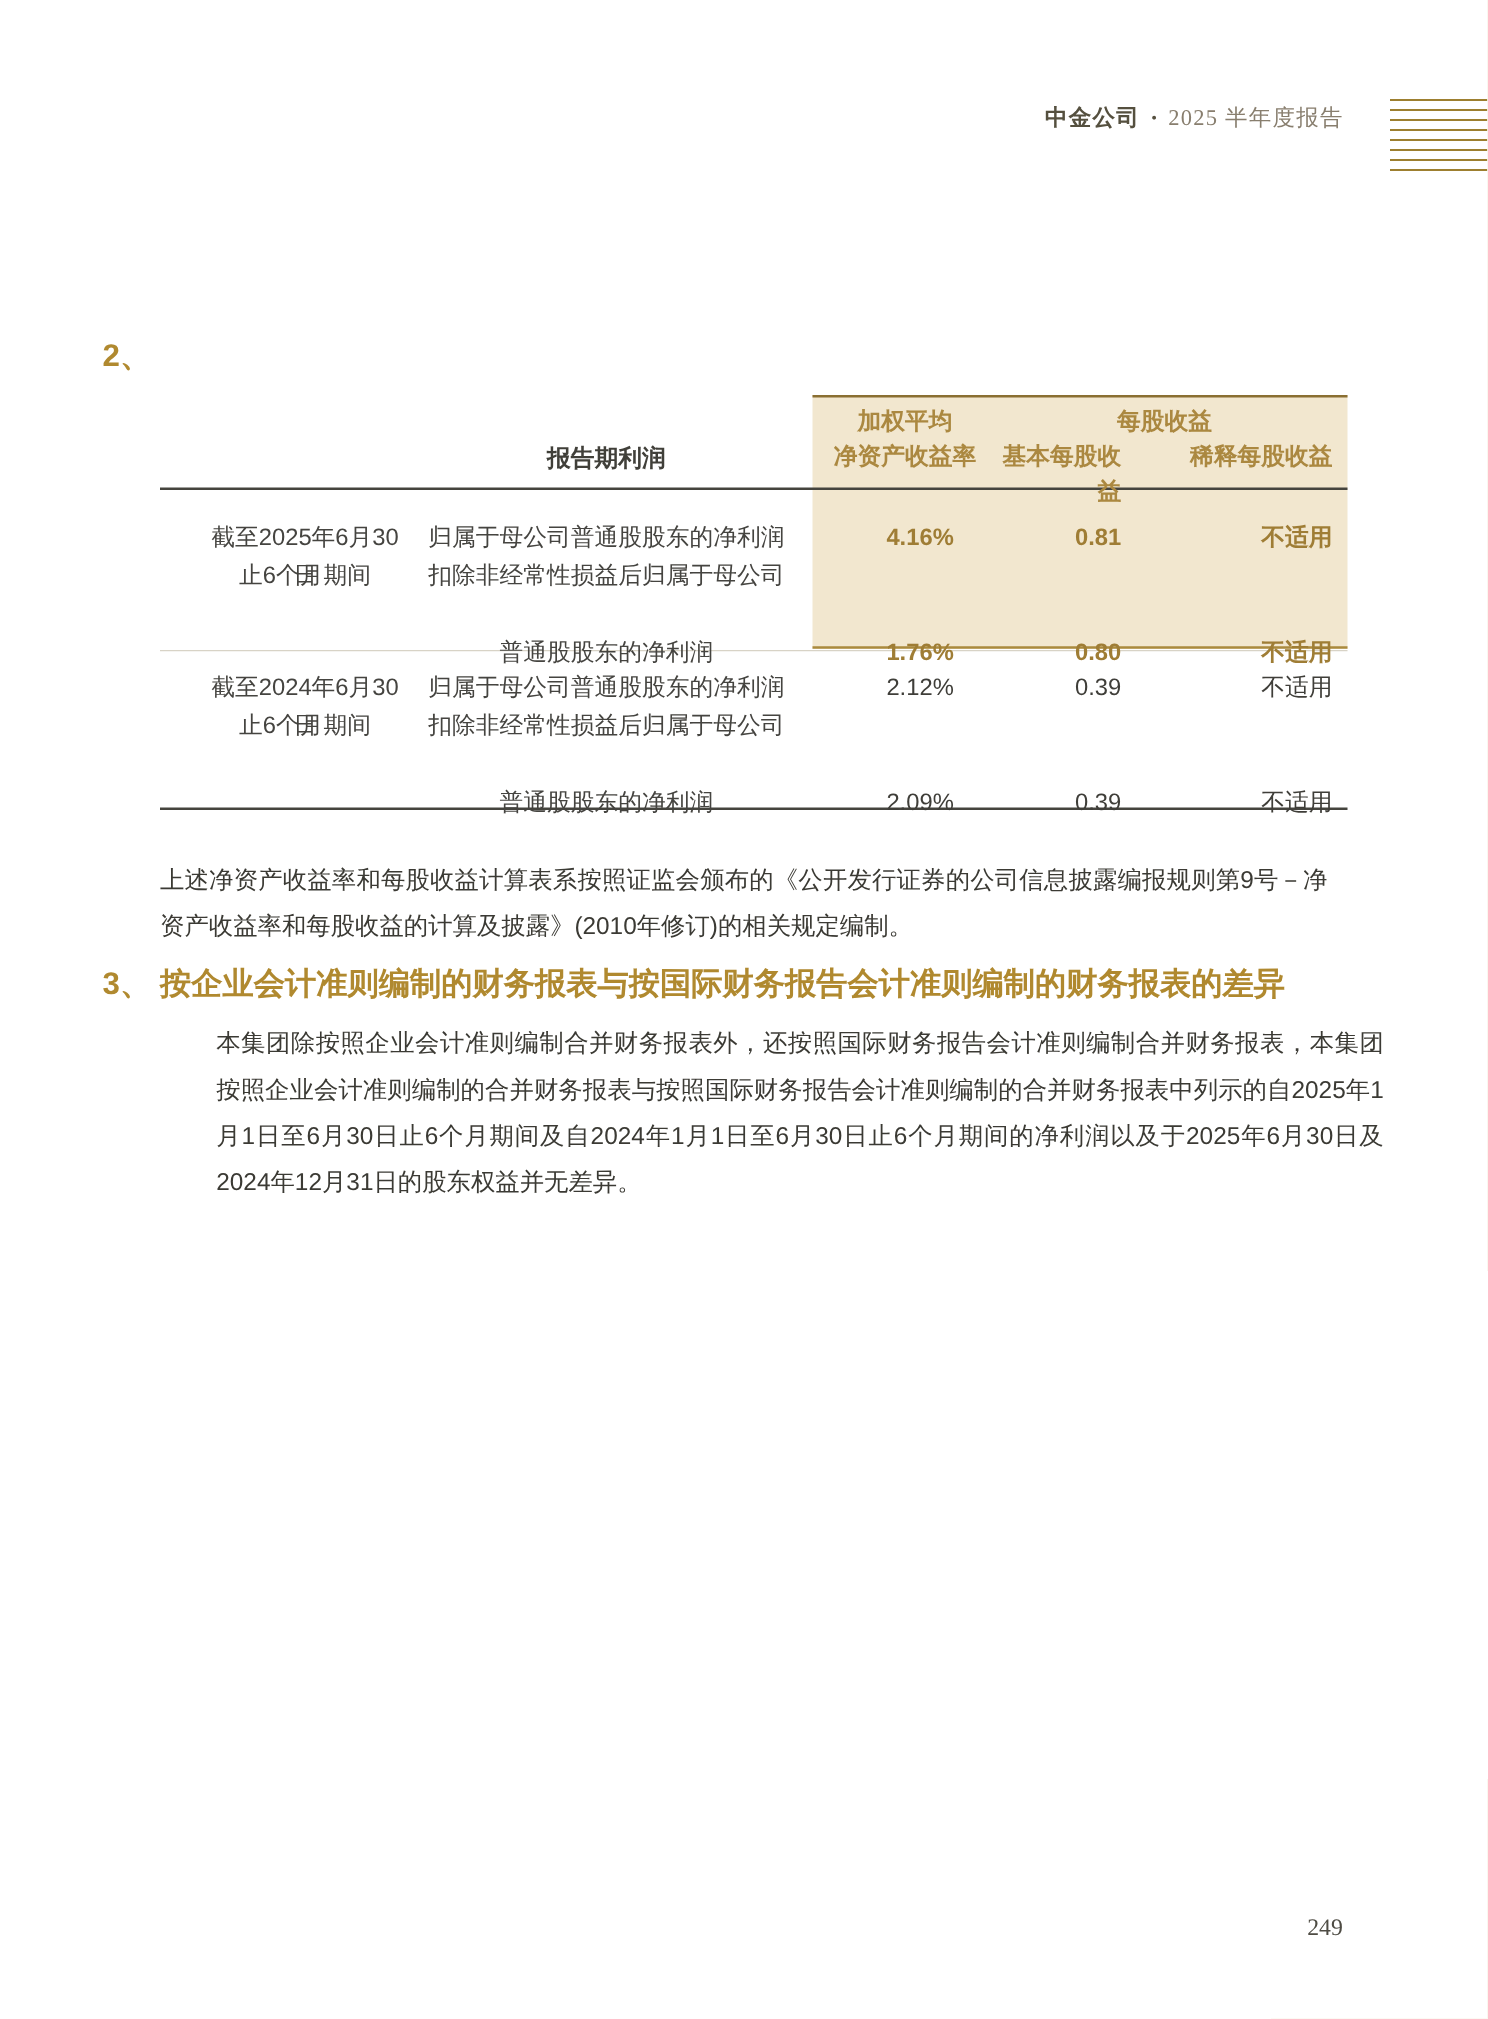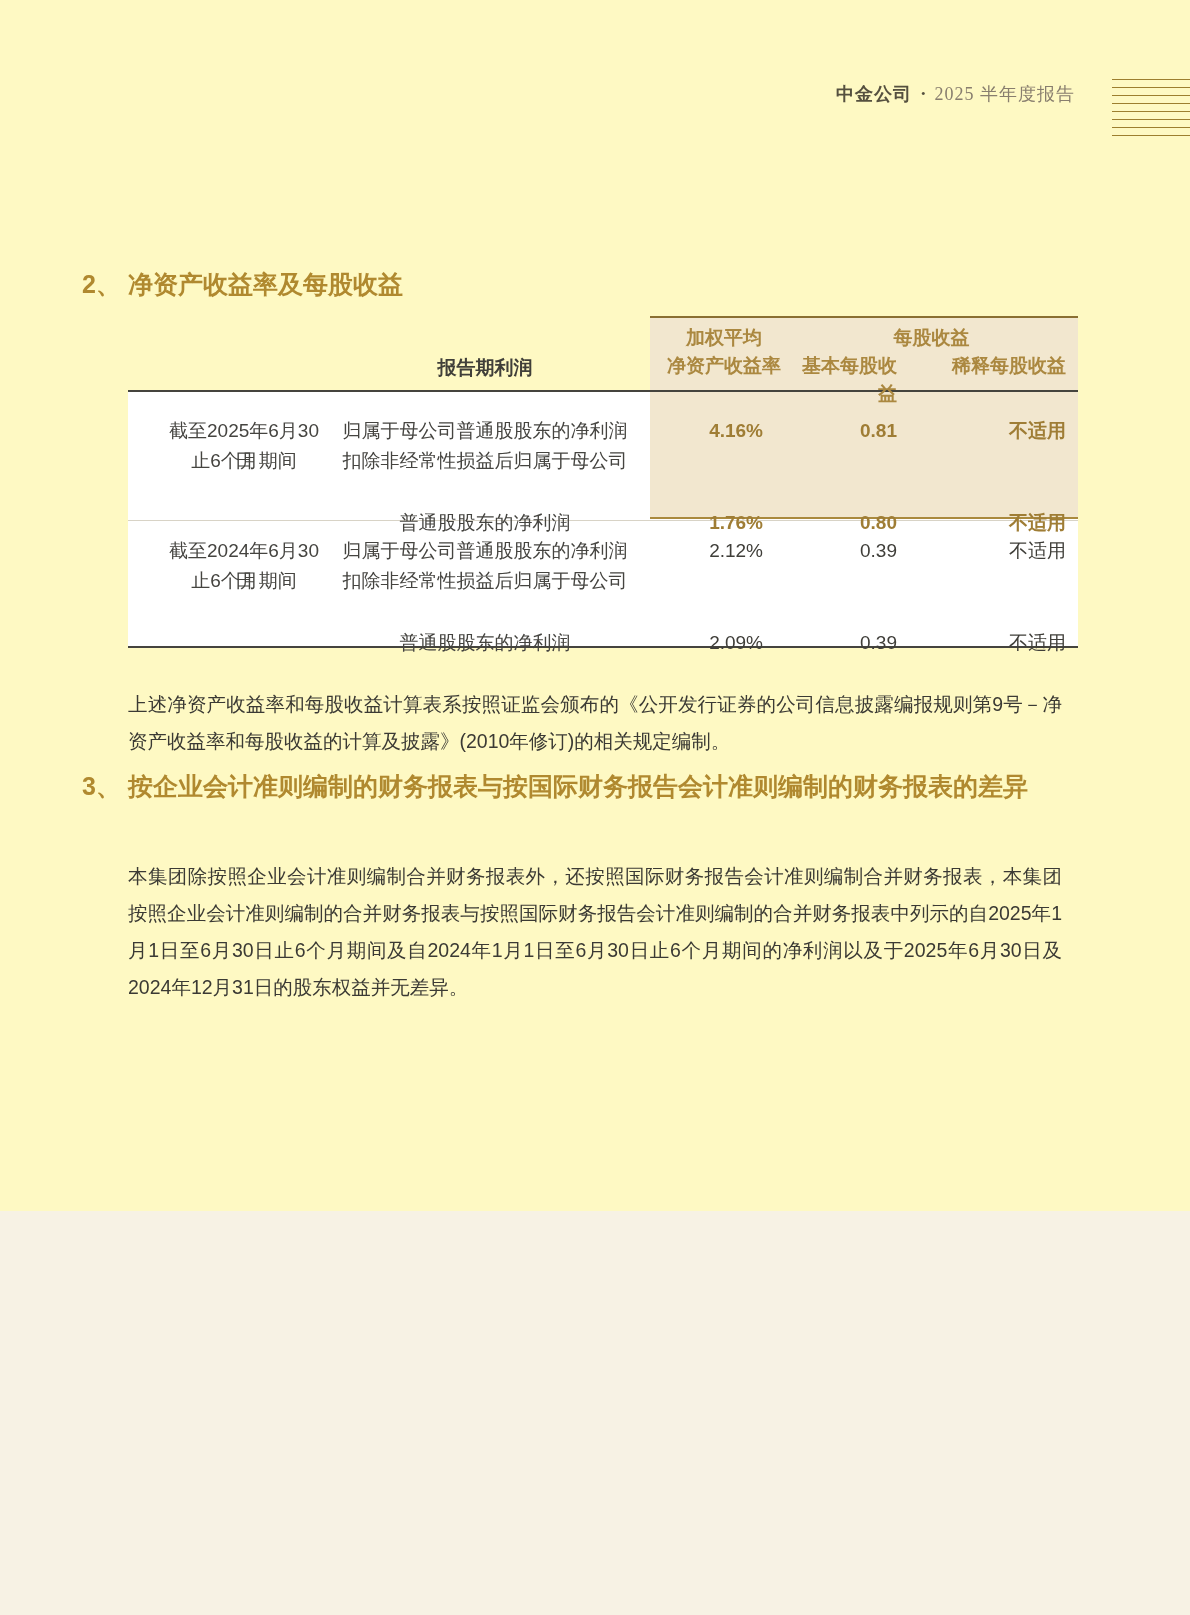--- a/index.html
+++ b/index.html
@@ -1,17 +1,17 @@
 <!DOCTYPE html>
 <html><head>
 <meta charset="utf-8">
 <style>
   html,body{margin:0;padding:0;background:#f7f2e4;}
   .page{
-    position:relative;width:1190px;height:1211px;background:#fef9c3;
+    position:relative;width:1190px;height:1615px;background:#ffffff;
     font-family:"Liberation Sans","DejaVu Sans",sans-serif;color:#3c3b35;overflow:hidden;
   }
 
   
   .doc-header{
     position:absolute;top:83px;right:115px;white-space:nowrap;
     font-family:"Liberation Serif","DejaVu Serif",serif;font-size:18px;line-height:22px;
   }
   .doc-header .company{font-weight:bold;color:#55503f;letter-spacing:1px;}
   .doc-header .bullet{color:#55503f;font-size:13px;margin:0 9px;vertical-align:2px;}
@@ -67,41 +67,40 @@
   .r1{grid-row:1;} .r2{grid-row:2;} .r3{grid-row:3;margin-top:32px;}
   .g1 .val{color:#9f7d35;font-weight:bold;}
   .g2 .val{color:#3f3e39;}
 
   
   .body-para{
     position:absolute;left:128px;width:934px;margin:0;
     font-size:19.5px;line-height:37px;text-align:justify;color:#3b3a34;
   }
   .note{top:686px;}
-  .para3{top:858px;}
+  .para3{top:817px;margin-left:45px;}
 
   
   .page-num{
     position:absolute;left:1030px;top:1532px;width:60px;text-align:center;
     font-family:"Liberation Serif","DejaVu Serif",serif;font-size:19px;color:#4e4c44;
   }
 </style>
 </head>
 <body>
 
 <div class="page">
 
   <header class="doc-header">
     <span class="company">中金公司</span><span class="bullet">•</span><span class="report">2025 半年度报告</span>
   </header>
   <div class="corner-lines"></div>
 
   <h2 class="sec-title sec2">
     <span class="sec-num">2、</span>
-    <span>净资产收益率及每股收益</span>
   </h2>
 
   <div class="tbl">
     <div class="white-body"></div>
     <div class="beige-panel"></div>
     <div class="rule rule-hdr"></div>
     <div class="rule rule-mid"></div>
     <div class="rule rule-bot"></div>
 
     <div class="h-period">报告期利润</div>

